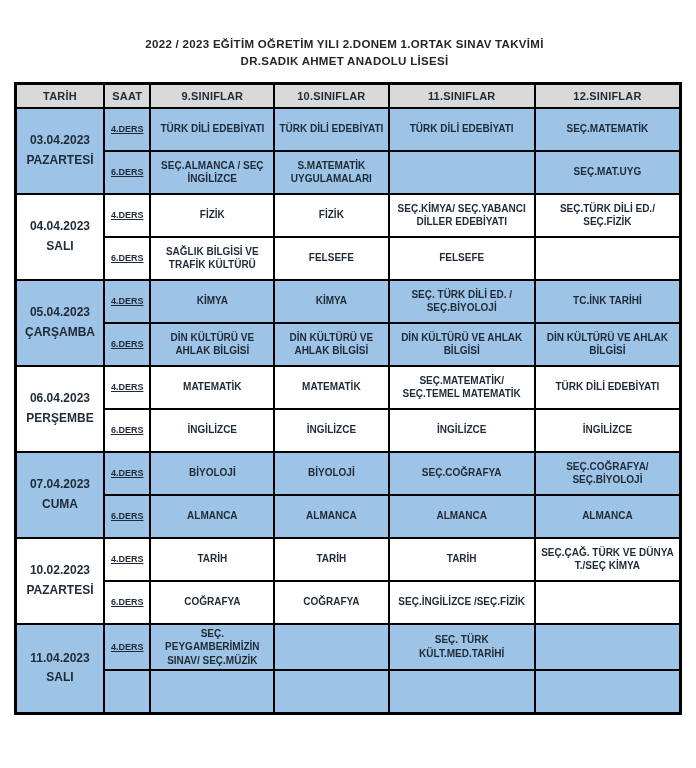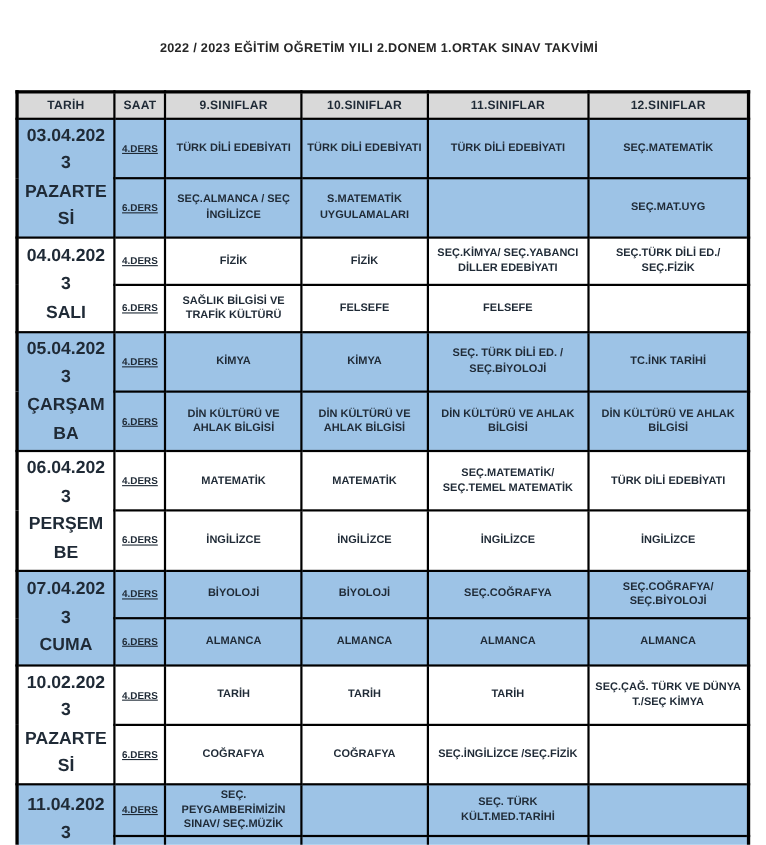--- a/index.html
+++ b/index.html
@@ -23,35 +23,36 @@
     border:2px solid #000;
     text-align:center;vertical-align:middle;
     padding:2px 4px;box-sizing:border-box;
     font-weight:bold;
     word-wrap:break-word;
   }
   .schedule th{
     background:#d9d9d9;height:24px;font-size:11px;letter-spacing:.2px;color:#1f2a36;
   }
   .schedule td{height:43px;font-size:10px;line-height:1.35;}
-  td.date-cell{font-size:16px;line-height:1.6;}
+  td.date-cell{font-size:12px;line-height:1.6;}
   td.saat-cell{font-size:9px;padding:2px 1px;text-decoration:underline;}
   td.subject-cell{font-size:10px;margin-left:12px;}
   tr.shaded td{background:#9dc3e6;}
   col.c-tarih{width:13.3%;} col.c-saat{width:7.0%;}
   col.c-9{width:18.6%;}  col.c-10{width:17.2%;}
   col.c-11{width:22.0%;} col.c-12{width:21.9%;}
 </style>
 </head>
 <body>
 
 <div class="page">
 
   <div class="titles">
     <div class="t1">2022 / 2023 EĞİTİM OĞRETİM YILI 2.DONEM 1.ORTAK SINAV TAKVİMİ</div>
+    <div class="t2">DR.SADIK AHMET  ANADOLU  LİSESİ</div>
   </div>
 
   <table class="schedule">
     <colgroup>
       <col class="c-tarih">
         <col class="c-saat">
         <col class="c-9">
         <col class="c-10">
         <col class="c-11">
         <col class="c-12">

